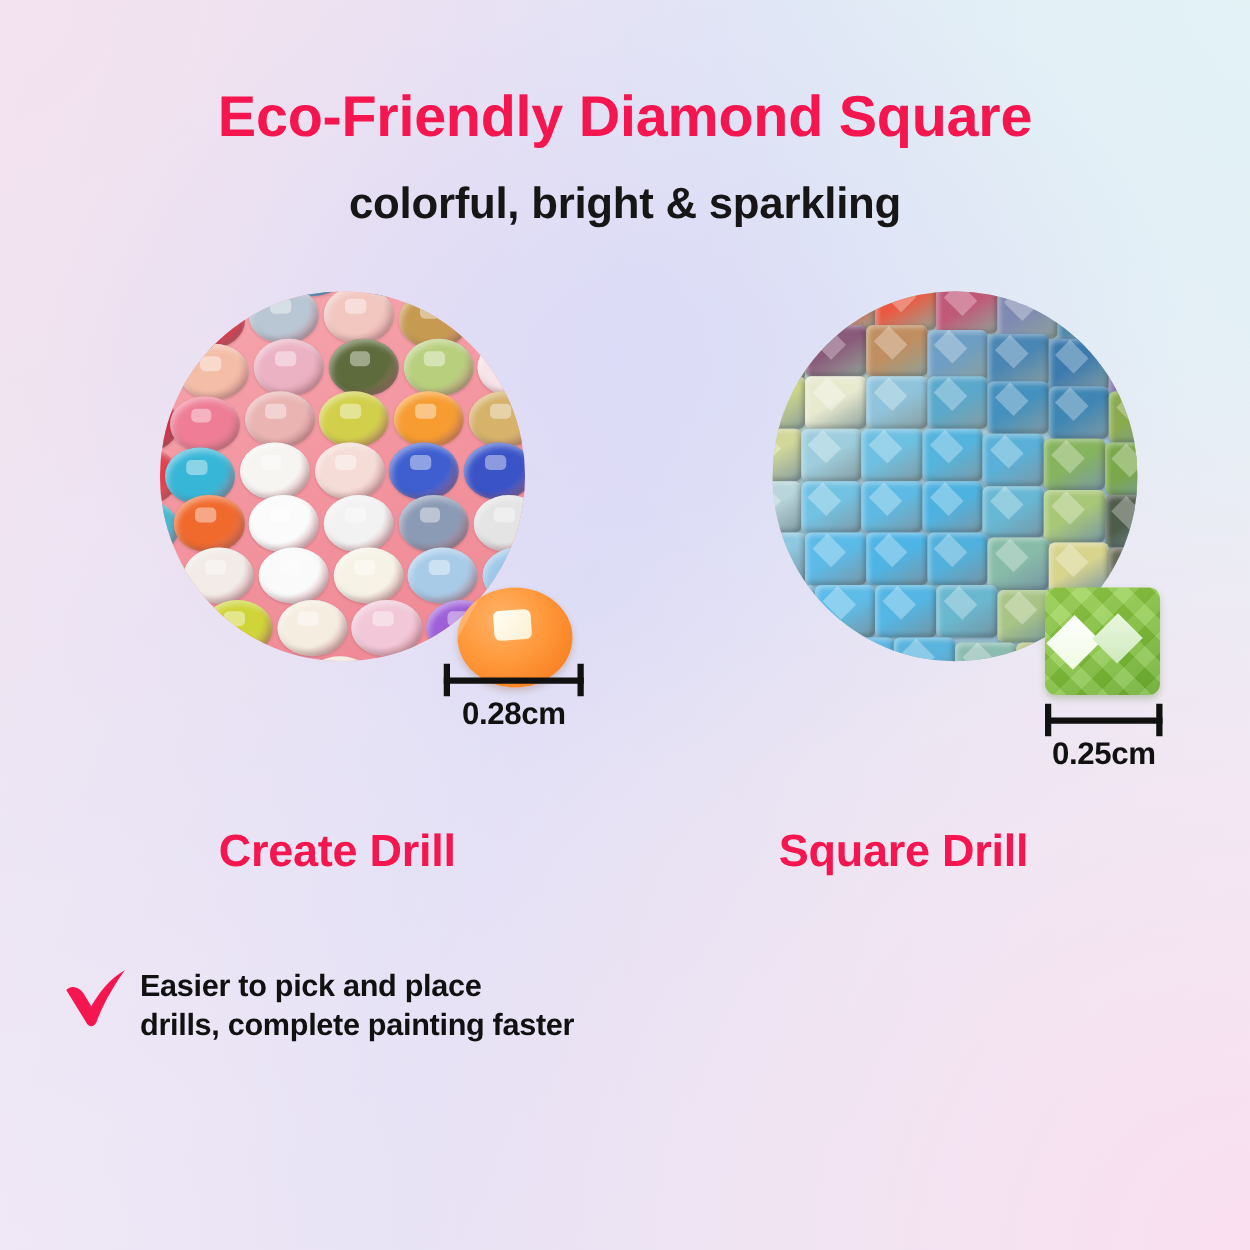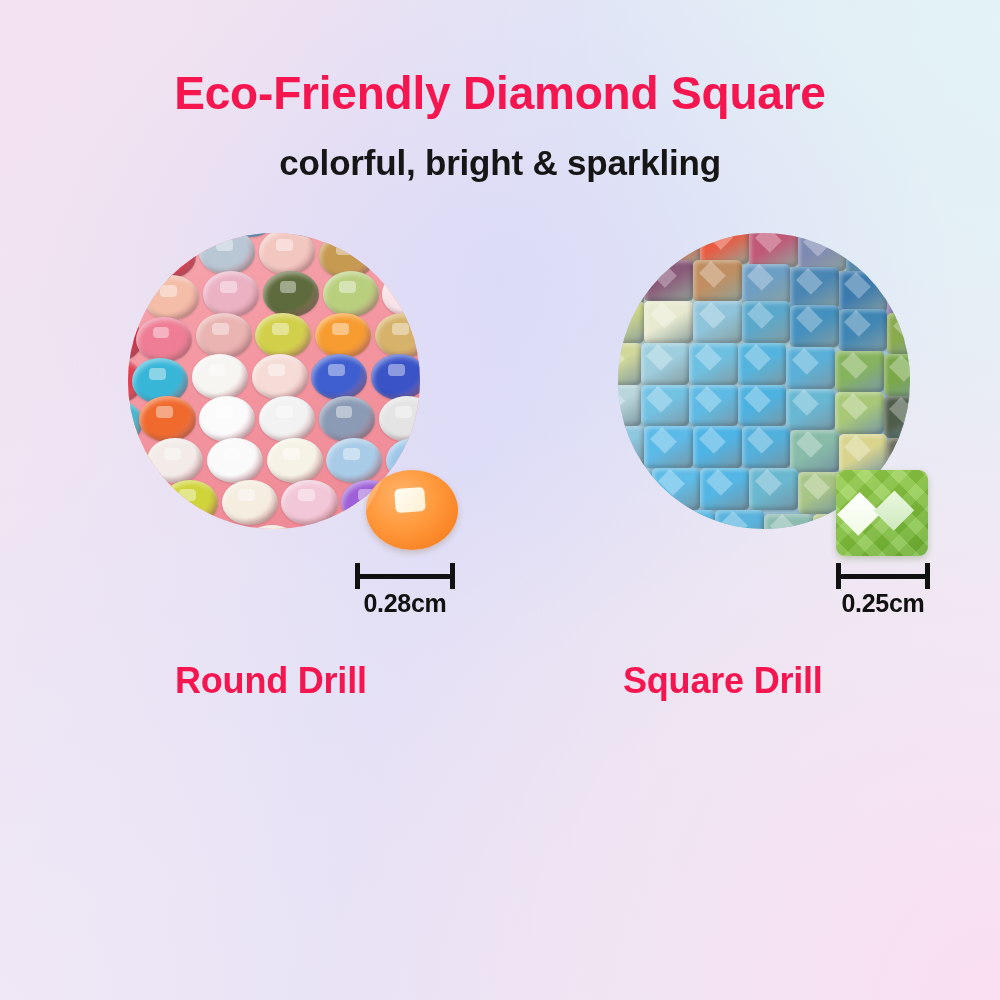--- a/index.html
+++ b/index.html
@@ -110,21 +110,21 @@
   }
   .ruler .cap{
     position:absolute;top:0;width:5px;height:26px;background:#111;
   }
   .ruler .cap-l{left:0;}
   .ruler .cap-r{right:0;}
   .ruler-label{
     position:absolute;top:26px;left:0;right:0;text-align:center;
     font-size:25px;font-weight:bold;color:#111;letter-spacing:-0.3px;
   }
-  .ruler-left{left:355px;top:563px;width:100px;}
+  .ruler-left{left:355px;top:531px;width:112px;}
   .ruler-right{left:836px;top:563px;width:94px;}
 
   
   .col-heading{
     position:absolute;top:660px;font-size:36px;font-weight:bold;
     color:#f5154f;white-space:nowrap;letter-spacing:-0.2px;
   }
   .col-heading-left{left:175px;}
   .col-heading-right{left:623px;}
 
@@ -480,21 +480,28 @@
     <div class="ruler-label">0.28cm</div>
   </div>
 
   <div class="ruler ruler-right">
     <div class="bar"></div>
     <div class="cap cap-l"></div>
     <div class="cap cap-r"></div>
     <div class="ruler-label">0.25cm</div>
   </div>
 
-  <div class="col-heading col-heading-left">Round Drill</div>
+  <div class="col-heading col-heading-left">Create Drill</div>
   <div class="col-heading col-heading-right">Square Drill</div>
 
   <div class="bullets bullets-left" id="bullets-left">
+      <div class="bullet">
+        <span class="check"><svg viewBox="0 0 56 52" width="56" height="52" aria-hidden="true">
+            <path d="M3 18 C7 14, 13 15, 17 21 L23 31 C30 19, 38 9, 50 2 C42 13, 33 28, 27 44 C25 48, 21 48, 19 44 Z" fill="#f5154f"></path>
+          </svg></span>
+        <span class="bullet-text">Easier to pick and place
+drills, complete painting faster</span>
+      </div>
     </div>
   <div class="bullets bullets-right" id="bullets-right">
     </div>
 
 </div>
 
 </body></html>

